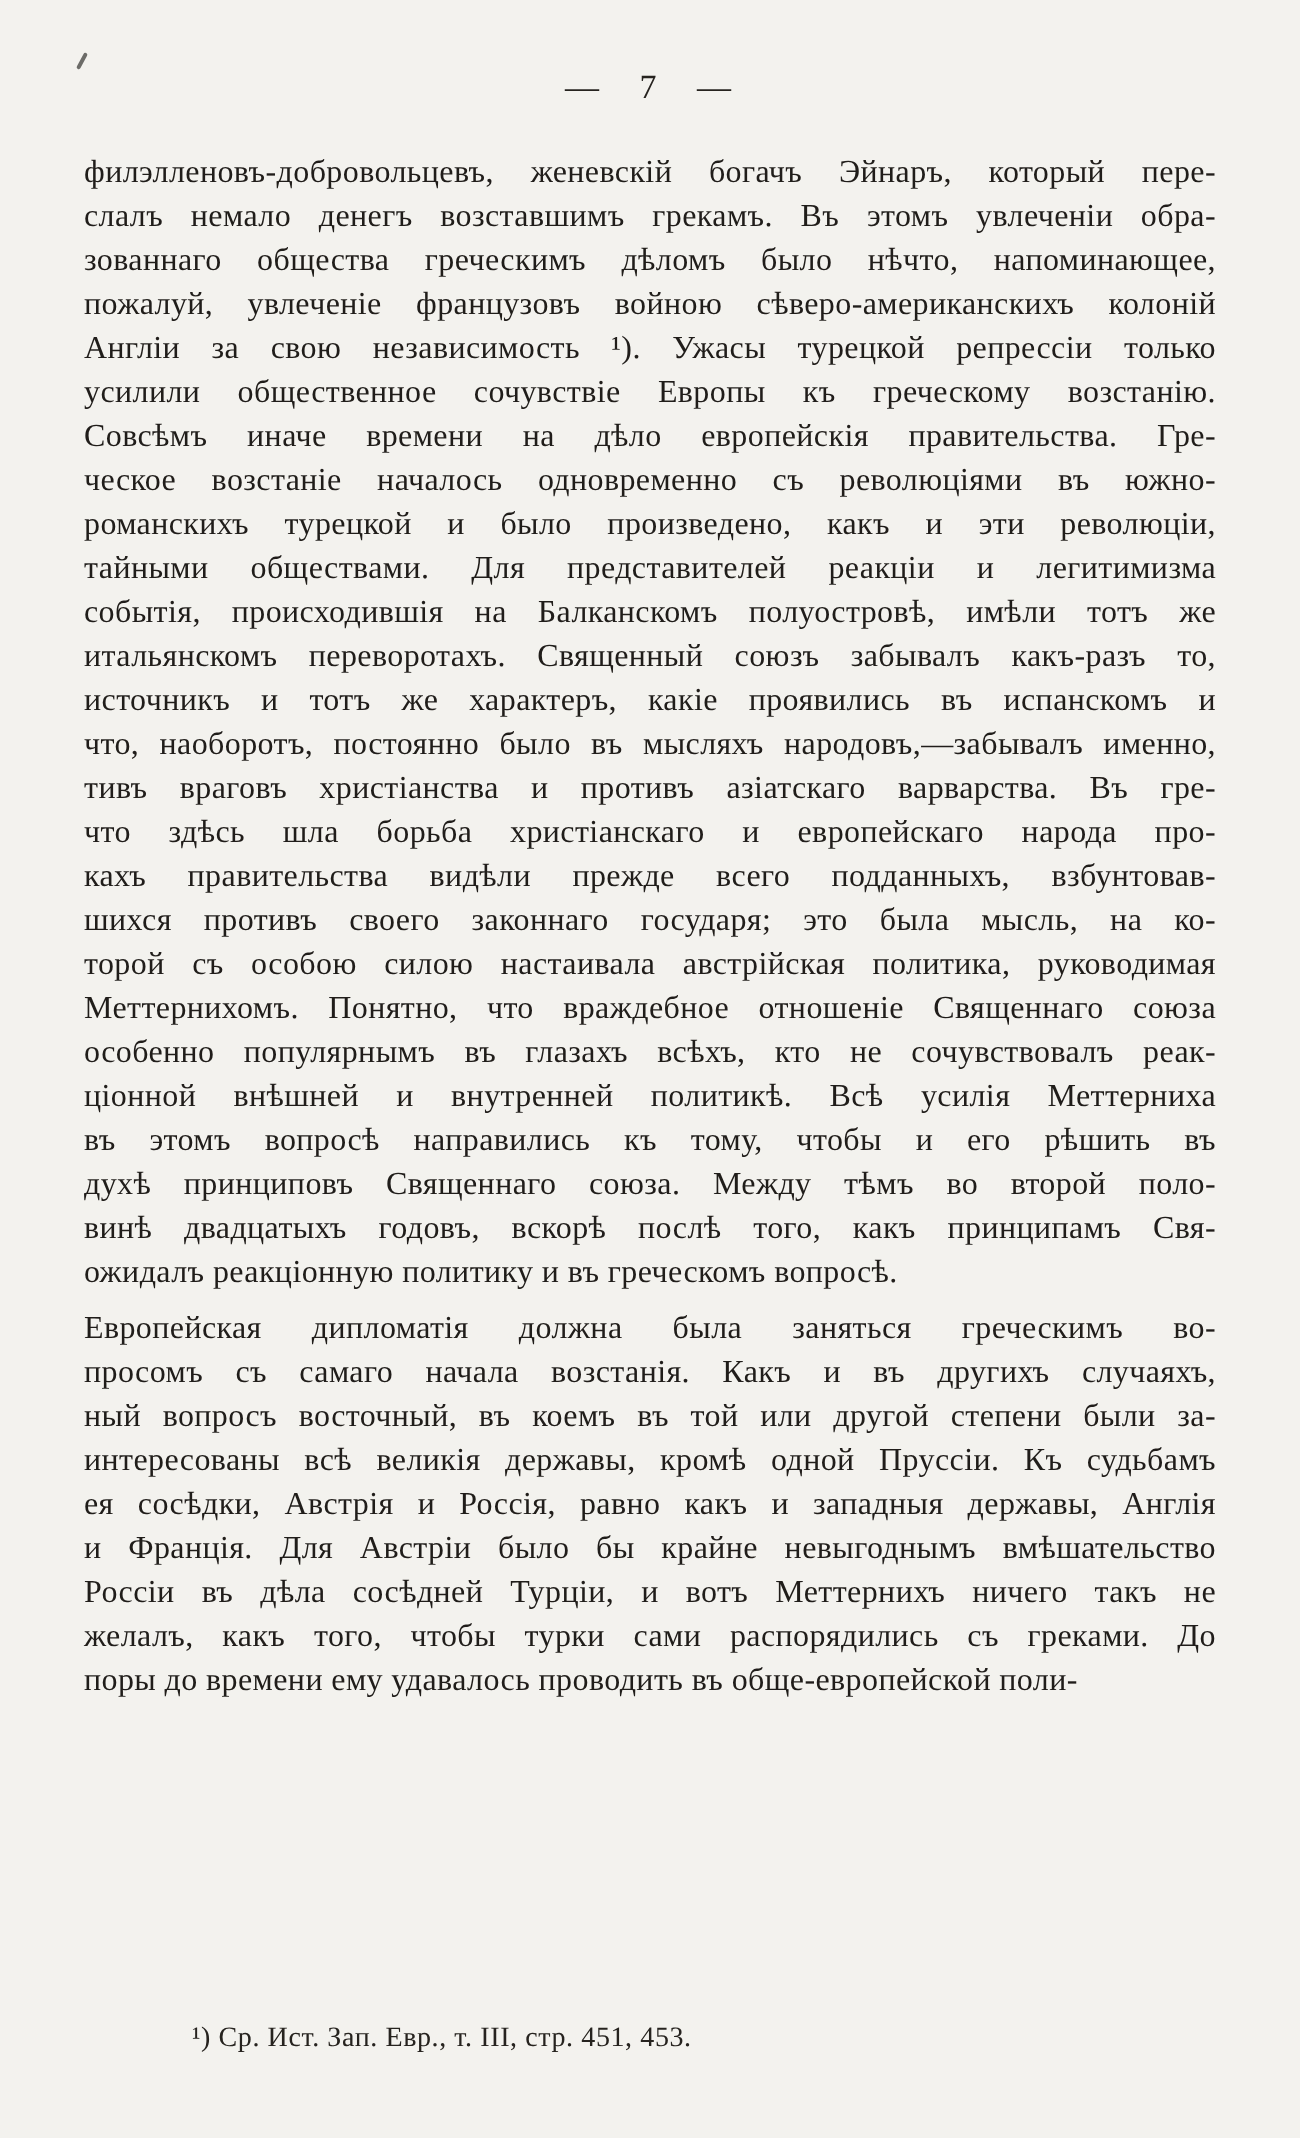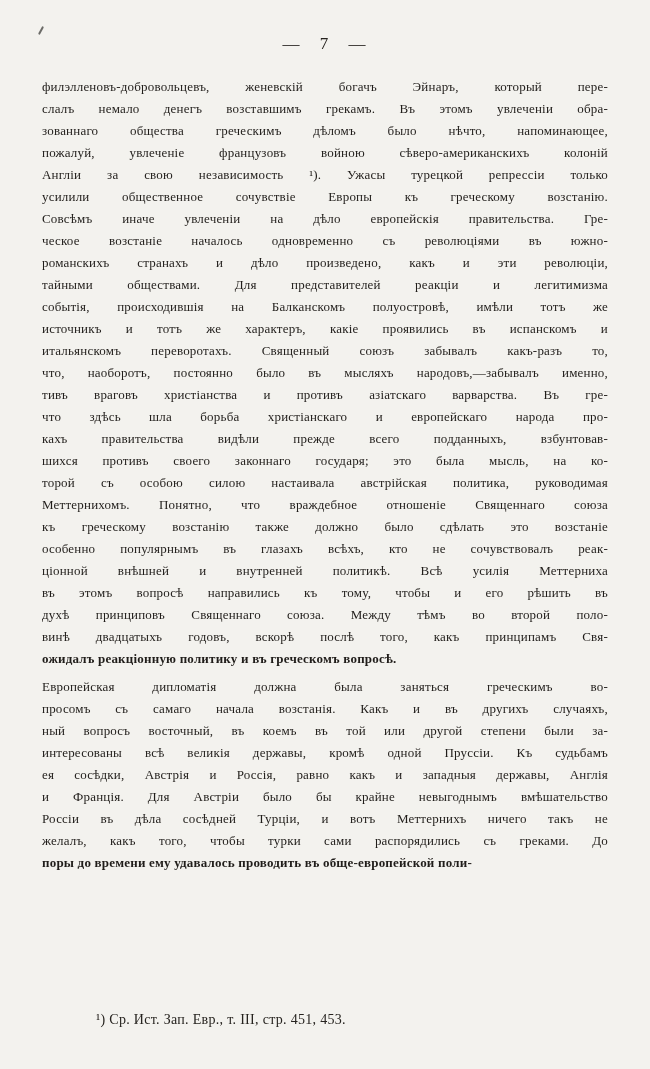--- a/index.html
+++ b/index.html
@@ -20,31 +20,30 @@
     text-align: center;
     font-size: 17px;
     letter-spacing: 2px;
     word-spacing: 12px;
     color: #26231f;
   }
 
   .text-block {
     margin: 22px auto 0 auto;
     width: 566px;
-    font-size: 13px;
+    font-size: 16px;
     line-height: 22px;
     letter-spacing: 0.2px;
   }
   .line {
     text-align: justify;
     text-align-last: justify;
   }
   .line-last {
     text-align-last: left;
-    font-weight: bold;
   }
   .paragraph + .paragraph { margin-top: 6px; }
 
   .footnote {
     position: absolute;
     left: 96px;
     top: 1012px;
     font-size: 14px;
     letter-spacing: 0.3px;
     color: #26231f;
@@ -70,35 +69,34 @@
   <div class="artifact"></div>
   <div class="page-header">— 7 —</div>
   <div class="text-block">
       <div class="paragraph">
         <div class="line">филэлленовъ-добровольцевъ, женевскій богачъ Эйнаръ, который пере-</div>
         <div class="line">слалъ немало денегъ возставшимъ грекамъ. Въ этомъ увлеченіи обра-</div>
         <div class="line">зованнаго общества греческимъ дѣломъ было нѣчто, напоминающее,</div>
         <div class="line">пожалуй, увлеченіе французовъ войною сѣверо-американскихъ колоній</div>
         <div class="line">Англіи за свою независимость ¹). Ужасы турецкой репрессіи только</div>
         <div class="line">усилили общественное сочувствіе Европы къ греческому возстанію.</div>
-        <div class="line">Совсѣмъ иначе увлеченіи на дѣло европейскія правительства. Гре-</div>
+        <div class="line">Совсѣмъ иначе времени на дѣло европейскія правительства. Гре-</div>
         <div class="line">ческое возстаніе началось одновременно съ революціями въ южно-</div>
-        <div class="line">романскихъ странахъ и дѣло произведено, какъ и эти революціи,</div>
+        <div class="line">романскихъ турецкой и было произведено, какъ и эти революціи,</div>
         <div class="line">тайными обществами. Для представителей реакціи и легитимизма</div>
         <div class="line">событія, происходившія на Балканскомъ полуостровѣ, имѣли тотъ же</div>
+        <div class="line">итальянскомъ переворотахъ. Священный союзъ забывалъ какъ-разъ то,</div>
         <div class="line">источникъ и тотъ же характеръ, какіе проявились въ испанскомъ и</div>
-        <div class="line">итальянскомъ переворотахъ. Священный союзъ забывалъ какъ-разъ то,</div>
         <div class="line">что, наоборотъ, постоянно было въ мысляхъ народовъ,—забывалъ именно,</div>
         <div class="line">тивъ враговъ христіанства и противъ азіатскаго варварства. Въ гре-</div>
         <div class="line">что здѣсь шла борьба христіанскаго и европейскаго народа про-</div>
         <div class="line">кахъ правительства видѣли прежде всего подданныхъ, взбунтовав-</div>
         <div class="line">шихся противъ своего законнаго государя; это была мысль, на ко-</div>
         <div class="line">торой съ особою силою настаивала австрійская политика, руководимая</div>
         <div class="line">Меттернихомъ. Понятно, что враждебное отношеніе Священнаго союза</div>
-        <div class="line">къ греческому возстанію также должно было сдѣлать это возстаніе</div>
         <div class="line">особенно популярнымъ въ глазахъ всѣхъ, кто не сочувствовалъ реак-</div>
         <div class="line">ціонной внѣшней и внутренней политикѣ. Всѣ усилія Меттерниха</div>
         <div class="line">въ этомъ вопросѣ направились къ тому, чтобы и его рѣшить въ</div>
         <div class="line">духѣ принциповъ Священнаго союза. Между тѣмъ во второй поло-</div>
         <div class="line">винѣ двадцатыхъ годовъ, вскорѣ послѣ того, какъ принципамъ Свя-</div>
         <div class="line line-last">ожидалъ реакціонную политику и въ греческомъ вопросѣ.</div>
       </div>
       <div class="paragraph">
         <div class="line">Европейская дипломатія должна была заняться греческимъ во-</div>
         <div class="line">просомъ съ самаго начала возстанія. Какъ и въ другихъ случаяхъ,</div>

